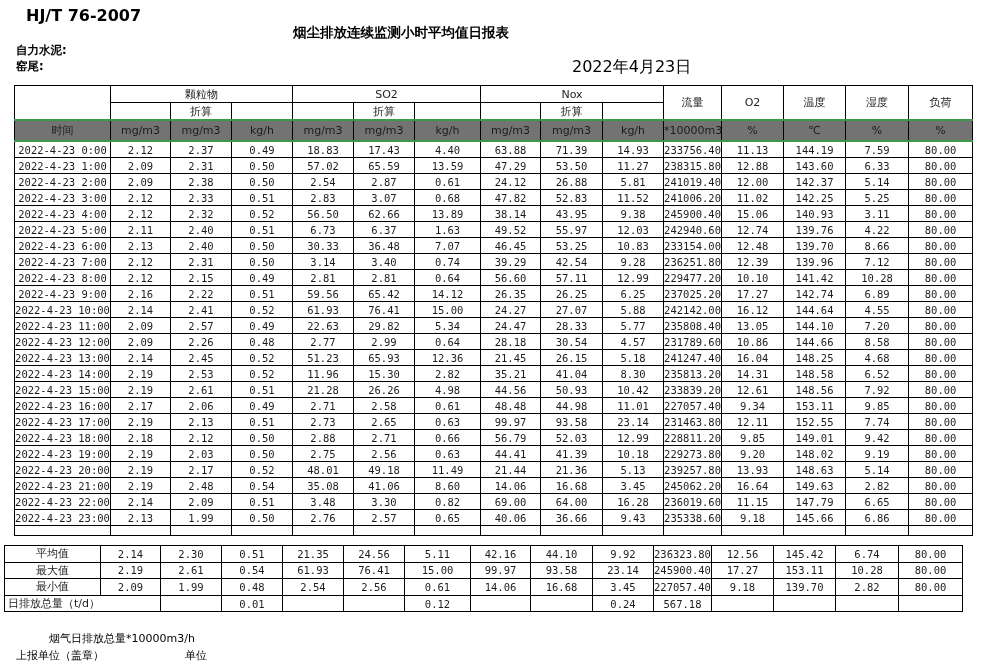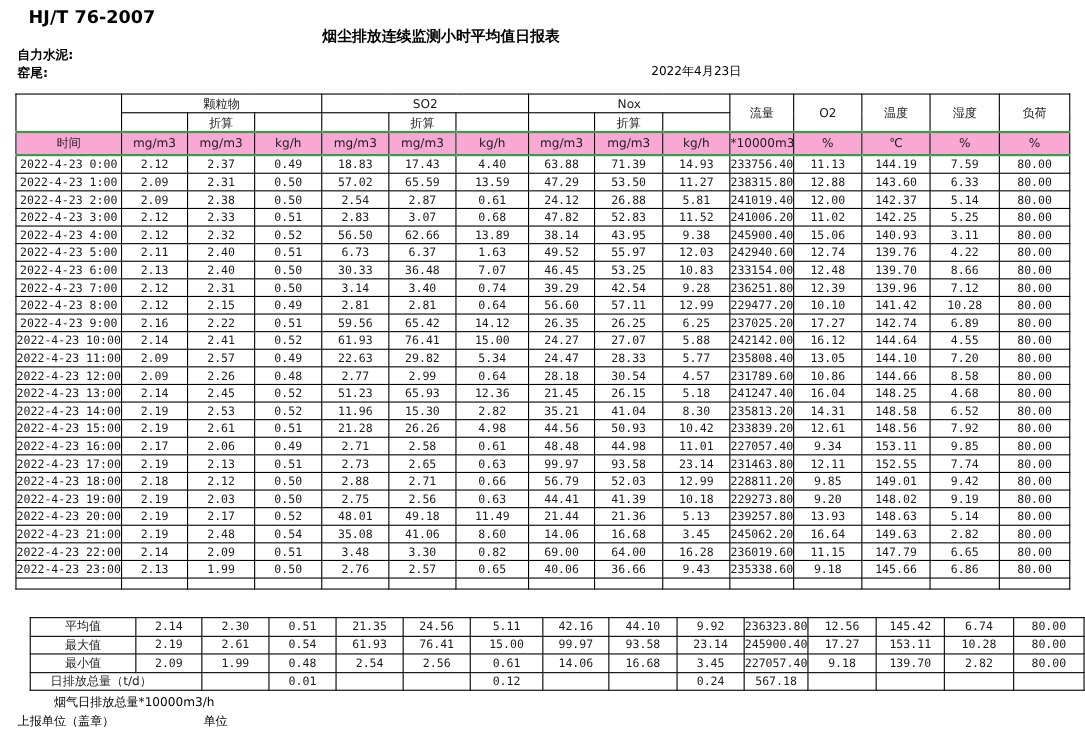--- a/index.html
+++ b/index.html
@@ -3,36 +3,36 @@
 <meta charset="utf-8">
 <style>
   html,body{margin:0;padding:0;background:#fff;}
   body{width:986px;height:667px;position:relative;overflow:hidden;
        font-family:"DejaVu Sans","Liberation Sans",sans-serif;color:#000;}
   .abs{position:absolute;}
   #std{left:26px;top:6px;font-weight:bold;font-size:16px;}
   #title{left:0;top:24px;width:802px;text-align:center;font-weight:bold;font-size:13.5px;}
   #company{left:16px;top:43px;font-weight:bold;font-size:11.5px;}
   #kiln{left:16px;top:59px;font-weight:bold;font-size:11.5px;}
-  #date{left:592px;top:57px;font-size:11px;}
+  #date{left:572px;top:57px;font-size:16px;}
 
   table{border-collapse:collapse;table-layout:fixed;width:958px;border-radius:21px;}
   td{border:1px solid #000;text-align:center;padding:0;overflow:hidden;white-space:nowrap;
      font-size:10.5px;font-family:"DejaVu Sans Mono","DejaVu Sans",monospace;color:#1c1c1c;}
   tr.h1 td, tr.h2 td{height:16px;font-size:11px;font-family:"DejaVu Sans","Liberation Sans",sans-serif;}
-  tr.green td{background:#f9a8d4;height:19px;font-size:11px;
+  tr.green td{background:#737373;height:19px;font-size:11px;
      border-top:2px solid #3a9a47;border-bottom:2px solid #3a9a47;
      font-family:"DejaVu Sans","Liberation Sans",sans-serif;}
   tbody.data td{height:15px;}
   tr.spacer td{height:9px;}
   #main-table{left:14px;top:85px;}
-  #summary-table{left:27px;top:545px;margin-top:16px;}
+  #summary-table{left:4px;top:545px;}
   #summary-table td{height:15.6px;}
   td.rowlabel{font-family:"DejaVu Sans","Liberation Sans",sans-serif;font-size:11px;}
-  td.labelleft{text-align:left;padding-left:18px;font-family:"DejaVu Sans","Liberation Sans",sans-serif;font-size:11px;}
+  td.labelleft{text-align:left;padding-left:3px;font-family:"DejaVu Sans","Liberation Sans",sans-serif;font-size:11px;}
   #f1{left:16px;top:631px;font-size:11px;margin-left:33px;}
   #f2{left:16px;top:648px;font-size:11px;}
   #f3{left:185px;top:648px;font-size:11px;}
 </style>
 </head>
 <body>
 
 <div id="std" class="abs">HJ/T 76-2007</div>
 <div id="title" class="abs">烟尘排放连续监测小时平均值日报表</div>
 <div id="company" class="abs">自力水泥:</div>

